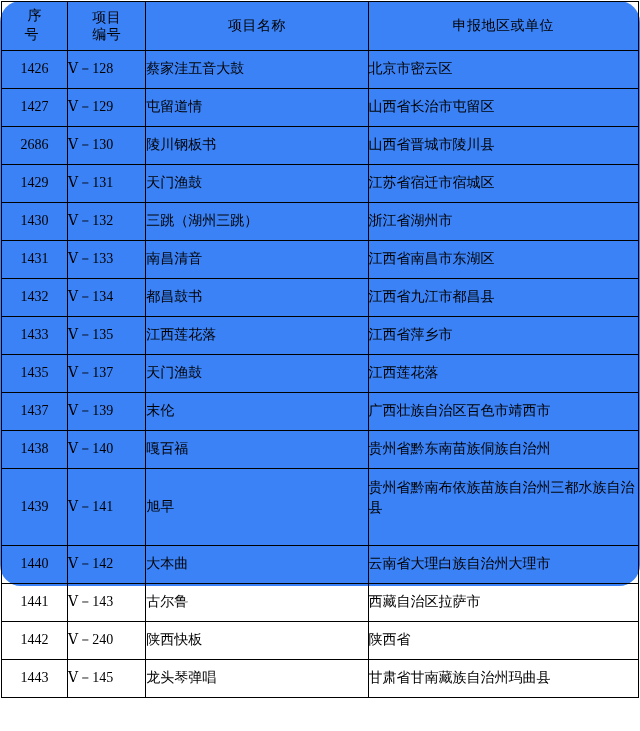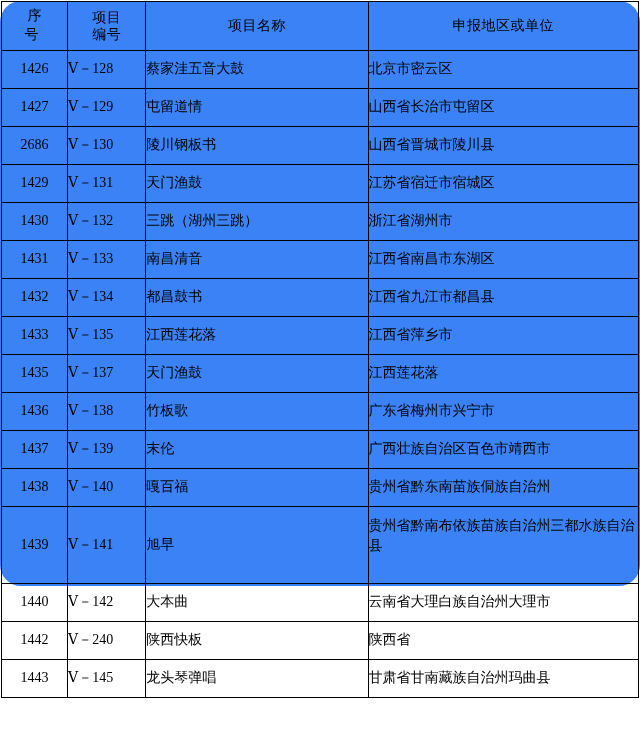--- a/index.html
+++ b/index.html
@@ -165,26 +165,20 @@
         <td class="name">江西莲花落</td>
         <td class="region">江西省萍乡市</td>
       </tr>
       <tr>
         <td class="seq">1435</td>
         <td class="code">Ⅴ－137</td>
         <td class="name">天门渔鼓</td>
         <td class="region">江西莲花落</td>
       </tr>
       <tr>
-        <td class="seq">1436</td>
-        <td class="code">Ⅴ－138</td>
-        <td class="name">竹板歌</td>
-        <td class="region">广东省梅州市兴宁市</td>
-      </tr>
-      <tr>
         <td class="seq">1437</td>
         <td class="code">Ⅴ－139</td>
         <td class="name">末伦</td>
         <td class="region">广西壮族自治区百色市靖西市</td>
       </tr>
       <tr>
         <td class="seq">1438</td>
         <td class="code">Ⅴ－140</td>
         <td class="name">嘎百福</td>
         <td class="region">贵州省黔东南苗族侗族自治州</td>
@@ -195,20 +189,26 @@
         <td class="name">旭早</td>
         <td class="region wrap">贵州省黔南布依族苗族自治州三都水族自治县</td>
       </tr>
       <tr>
         <td class="seq">1440</td>
         <td class="code">Ⅴ－142</td>
         <td class="name">大本曲</td>
         <td class="region">云南省大理白族自治州大理市</td>
       </tr>
       <tr>
+        <td class="seq">1441</td>
+        <td class="code">Ⅴ－143</td>
+        <td class="name">古尔鲁</td>
+        <td class="region">西藏自治区拉萨市</td>
+      </tr>
+      <tr>
         <td class="seq">1442</td>
         <td class="code">Ⅴ－240</td>
         <td class="name">陕西快板</td>
         <td class="region">陕西省</td>
       </tr>
       <tr>
         <td class="seq">1443</td>
         <td class="code">Ⅴ－145</td>
         <td class="name">龙头琴弹唱</td>
         <td class="region">甘肃省甘南藏族自治州玛曲县</td>

